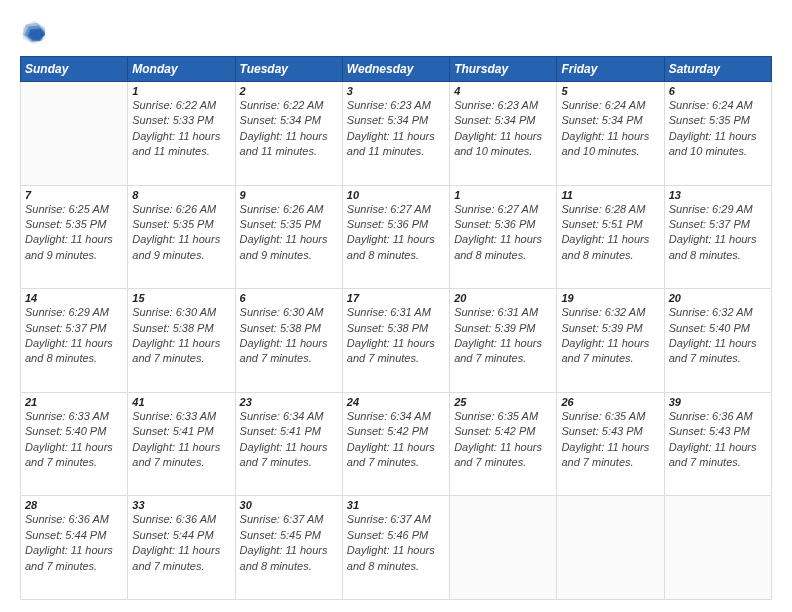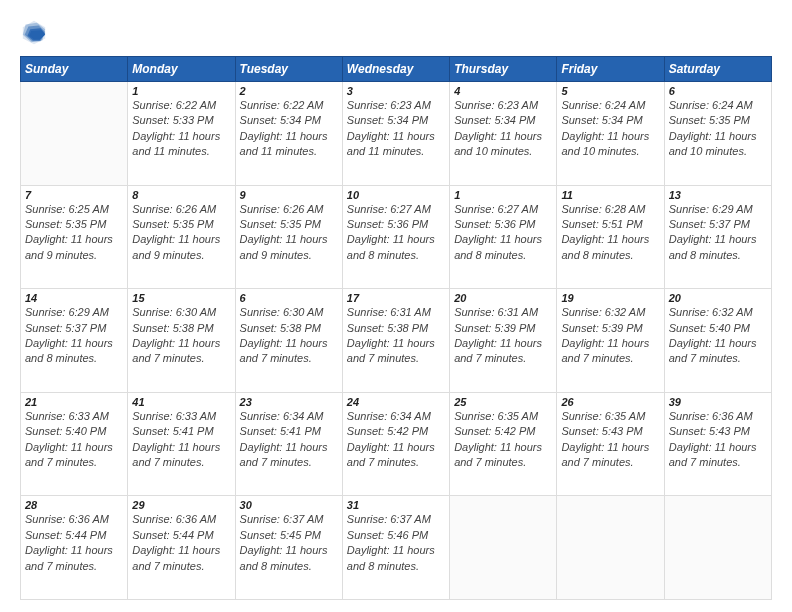--- a/index.html
+++ b/index.html
@@ -332,21 +332,21 @@
         </tr>
         <tr>
           <td>
             <span class="day-num">28</span>
             <div class="day-info" style="white-space: pre-line;">Sunrise: 6:36 AM
 Sunset: 5:44 PM
 Daylight: 11 hours
 and 7 minutes.</div>
           </td>
           <td>
-            <span class="day-num">29</span>
+            <span class="day-num">33</span>
             <div class="day-info" style="white-space: pre-line;">Sunrise: 6:36 AM
 Sunset: 5:44 PM
 Daylight: 11 hours
 and 7 minutes.</div>
           </td>
           <td>
             <span class="day-num">30</span>
             <div class="day-info" style="white-space: pre-line;">Sunrise: 6:37 AM
 Sunset: 5:45 PM
 Daylight: 11 hours

